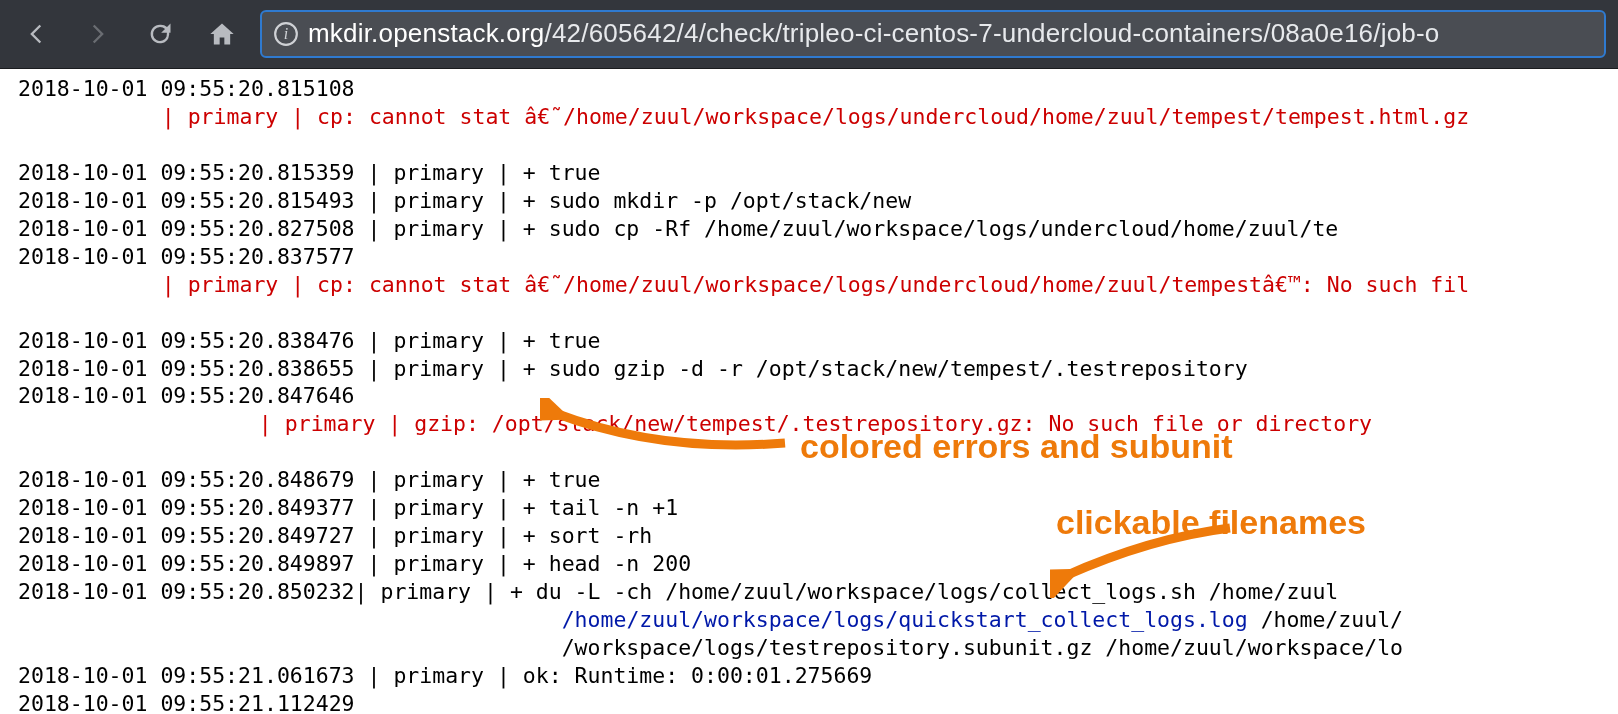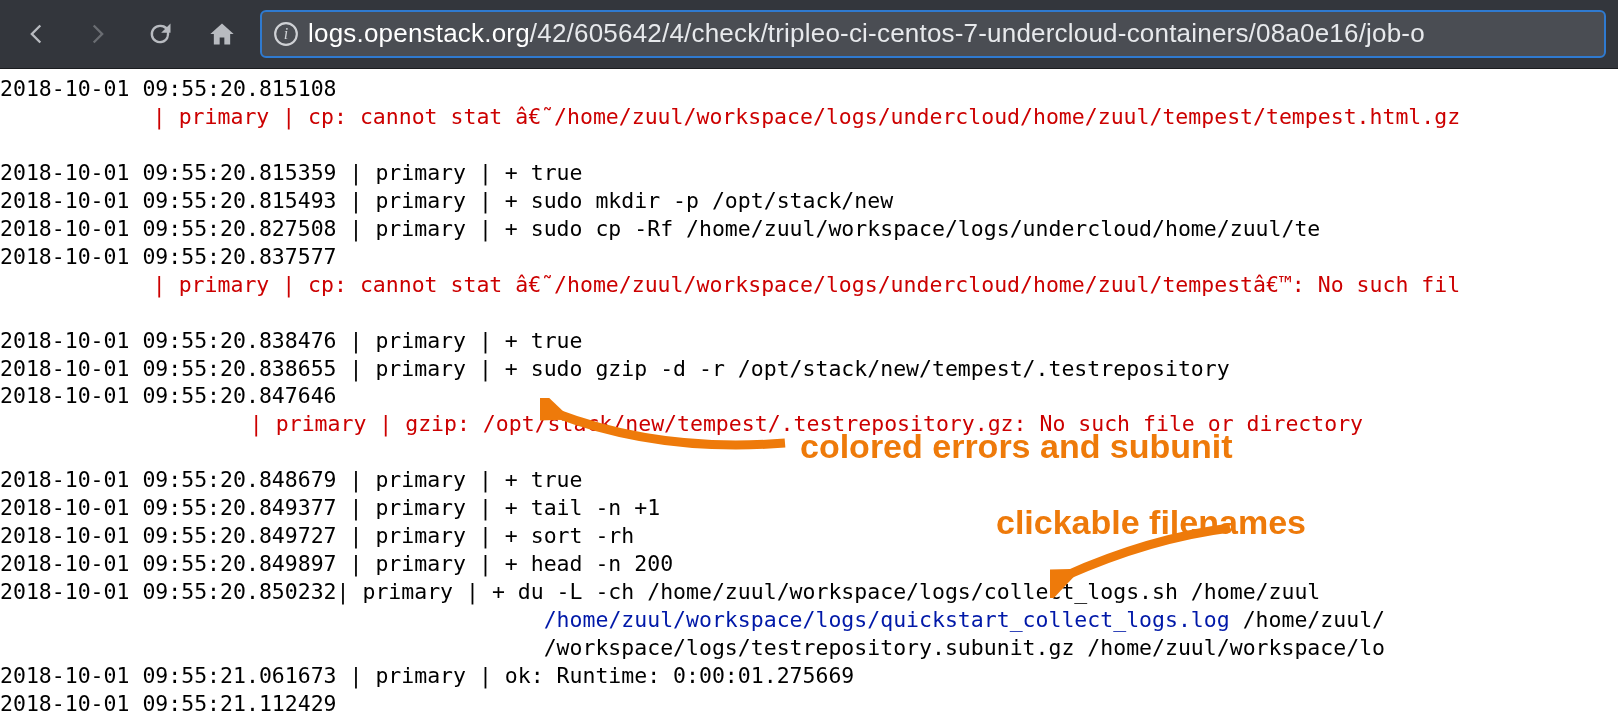--- a/index.html
+++ b/index.html
@@ -65,21 +65,21 @@
     font-size: 26px;
     color: #e7e9ec;
     letter-spacing: 0.2px;
   }
   .url .host { color: #ffffff; }
 
   
   .page {
     background: #ffffff;
     height: calc(714px - 68px);
-    padding: 6px 18px 0 0;
+    padding: 6px 18px 0 18px;
     box-sizing: border-box;
     font-family: "DejaVu Sans Mono", "Courier New", monospace;
     font-size: 21.5px;
     line-height: 1.30;
     white-space: pre;
     overflow: hidden;
     color: #000;
   }
   .blank { height: 28px; }
   .err { color: #cc0000; text-align: center; }
@@ -127,28 +127,28 @@
         <path d="M12 3l10 9h-3v9h-5v-6h-4v6H5v-9H2z"></path>
       </svg>
   </div>
   <div class="urlbar">
     <span class="info-icon">
       <svg viewBox="0 0 24 24">
           <circle cx="12" cy="12" r="10"></circle>
         </svg>
       <span class="info-i" style="position:absolute;">i</span>
     </span>
-    <span class="url"><span class="host">logs.openstack.org</span><span>/42/605642/4/check/tripleo-ci-centos-7-undercloud-containers/08a0e16/job-o</span></span>
+    <span class="url"><span class="host">mkdir.openstack.org</span><span>/42/605642/4/check/tripleo-ci-centos-7-undercloud-containers/08a0e16/job-o</span></span>
   </div>
 </div>
 
 <div class="page" id="log"><div>2018-10-01 09:55:20.815108</div><div class="err"> | primary | cp: cannot stat â€˜/home/zuul/workspace/logs/undercloud/home/zuul/tempest/tempest.html.gz</div><div class="blank"></div><div>2018-10-01 09:55:20.815359 | primary | + true</div><div>2018-10-01 09:55:20.815493 | primary | + sudo mkdir -p /opt/stack/new</div><div>2018-10-01 09:55:20.827508 | primary | + sudo cp -Rf /home/zuul/workspace/logs/undercloud/home/zuul/te</div><div>2018-10-01 09:55:20.837577</div><div class="err"> | primary | cp: cannot stat â€˜/home/zuul/workspace/logs/undercloud/home/zuul/tempestâ€™: No such fil</div><div class="blank"></div><div>2018-10-01 09:55:20.838476 | primary | + true</div><div>2018-10-01 09:55:20.838655 | primary | + sudo gzip -d -r /opt/stack/new/tempest/.testrepository</div><div>2018-10-01 09:55:20.847646</div><div class="err"> | primary | gzip: /opt/stack/new/tempest/.testrepository.gz: No such file or directory</div><div class="blank"></div><div>2018-10-01 09:55:20.848679 | primary | + true</div><div>2018-10-01 09:55:20.849377 | primary | + tail -n +1</div><div>2018-10-01 09:55:20.849727 | primary | + sort -rh</div><div>2018-10-01 09:55:20.849897 | primary | + head -n 200</div><div>2018-10-01 09:55:20.850232| primary | + du -L -ch /home/zuul/workspace/logs/collect_logs.sh /home/zuul</div><div>                                          <span class="link">/home/zuul/workspace/logs/quickstart_collect_logs.log</span> /home/zuul/</div><div>                                          /workspace/logs/testrepository.subunit.gz /home/zuul/workspace/lo</div><div>2018-10-01 09:55:21.061673 | primary | ok: Runtime: 0:00:01.275669</div><div>2018-10-01 09:55:21.112429</div></div>
 
 <div class="annot" style="left:800px; top:424px;">colored errors and subunit</div>
-<div class="annot" style="left:996px; top:500px;">clickable filenames</div>
+<div class="annot" style="left:1056px; top:500px;">clickable filenames</div>
 
 <svg class="arrow" style="left:540px; top:398px; width:260px; height:70px;">
   <defs>
       <marker id="ah1" markerWidth="12" markerHeight="12" refX="2" refY="6" orient="auto">
         <path d="M12 1 L0 6 L12 11 Z" fill="#ee7a0a"></path>
       </marker>
     </defs>
   <path d="M245 45 Q120 55 15 15" stroke="#ee7a0a" stroke-width="9" fill="none" marker-end="url(#ah1)"></path>
 </svg>
 

